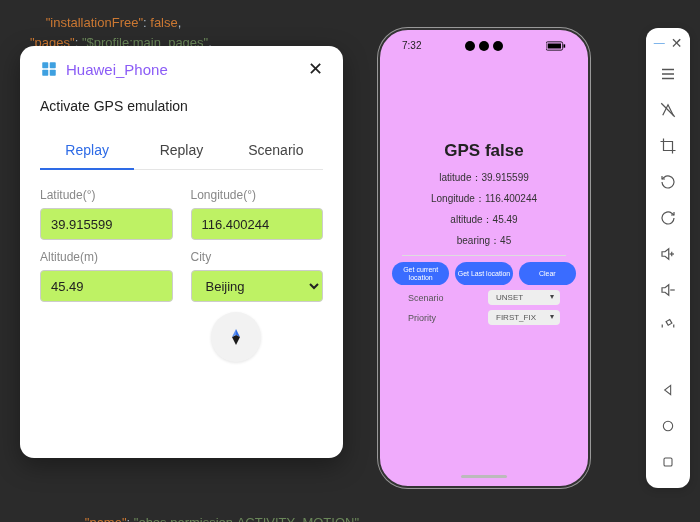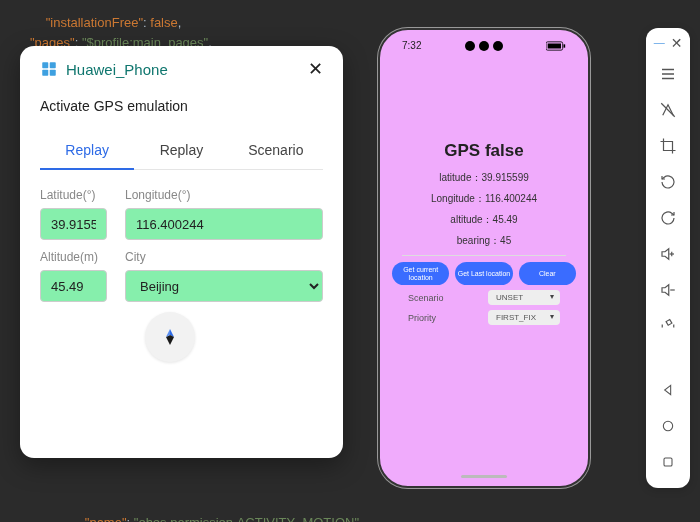--- a/index.html
+++ b/index.html
@@ -14,34 +14,34 @@
 
   
   .modal {
     position: absolute; left: 20px; top: 46px; width: 323px; height: 412px;
     background: #fff; border-radius: 14px; box-shadow: 0 8px 24px rgba(0,0,0,.35);
     padding: 14px 20px 16px 20px;
   }
   .modal-header { display: flex; align-items: center; justify-content: space-between; }
   .modal-title-wrap { display: flex; align-items: center; gap: 8px; }
   .hw-icon { width: 18px; height: 18px; }
-  .modal-title { font-size: 15px; color: #0f766e; font-weight: 500; }
+  .modal-title { font-size: 15px; color: #8b5cf6; font-weight: 500; }
   .close-x { font-size: 18px; color: #222; cursor: pointer; line-height: 1; }
 
   .modal-subtitle { margin-top: 20px; font-size: 14px; color: #222; }
 
   .tabs { display: flex; border-bottom: 1px solid #e5e5e5; margin-top: 18px; }
   .tab { flex: 1; text-align: center; padding: 10px 0; font-size: 14px; color: #444; cursor: pointer; margin-bottom: -1px; }
   .tab.active { color: #2e6be6; border-bottom: 2px solid #2e6be6; font-weight: 500; }
 
-  .fields { display: grid; grid-template-columns: 1fr; column-gap: 18px; row-gap: 10px; margin-top: 18px; }
+  .fields { display: grid; grid-template-columns: 1fr 1fr; column-gap: 18px; row-gap: 10px; margin-top: 18px; }
   .field label { display: block; font-size: 12px; color: #888; margin-bottom: 6px; }
   .field input, .field select {
     width: 100%; height: 32px; border: 1px solid #ccc; border-radius: 4px;
-    padding: 0 10px; font-size: 13px; color: #222; background: #86efac;
+    padding: 0 10px; font-size: 13px; color: #222; background: #bef264;
   }
   .field.wide { grid-column: 1 / 2; }
   .compass-wrap { grid-column: 2 / 3; display:flex; align-items:flex-end; justify-content:flex-start; padding-left:20px; }
   .compass {
     width: 50px; height: 50px; border-radius: 50%; background: #f2f2f2;
     display: flex; align-items: center; justify-content: center;
     box-shadow: 0 1px 3px rgba(0,0,0,.1);
   }
 
   

